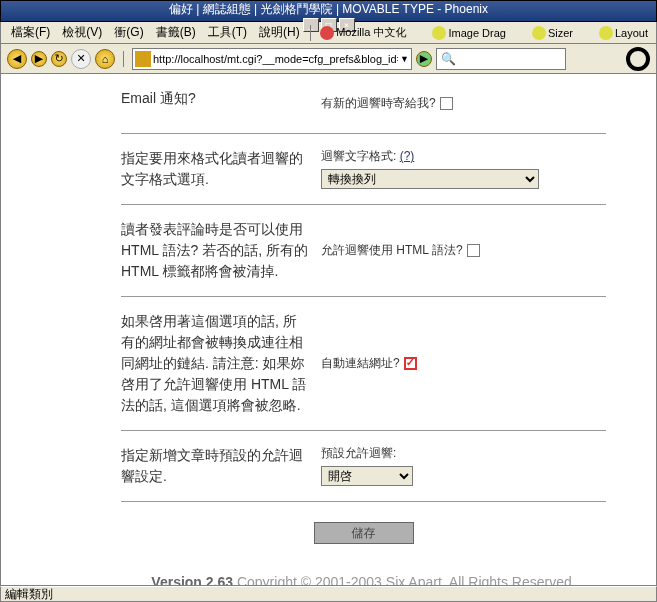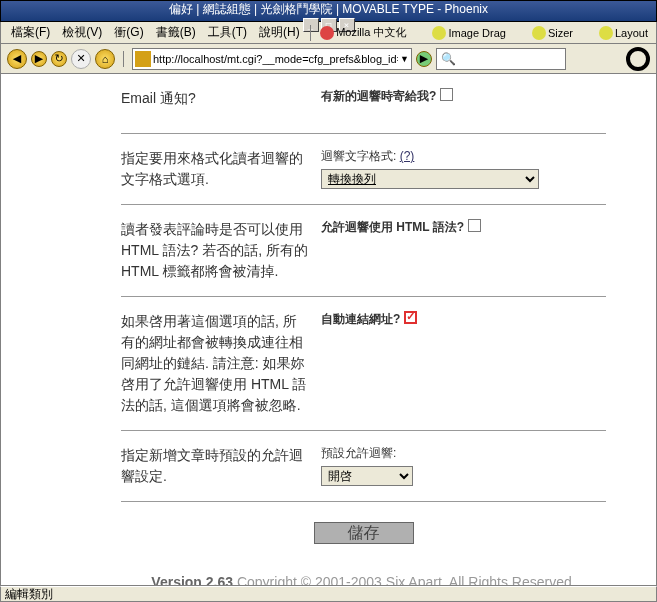--- a/index.html
+++ b/index.html
@@ -28,32 +28,32 @@
 .searchicon { font-size: 12px; }
 .throbber { width: 24px; height: 24px; border: 4px solid #000; border-radius: 50%; margin-left: auto; }
 .content { height: 512px; overflow-y: scroll; border: 1px solid #808080; border-top: none; background: #fff; }
 .form-area { padding: 0 50px 20px 120px; }
 .row { display: flex; padding: 14px 0; border-bottom: 1px solid #999; min-height: 60px; }
 .row.noborder { border-bottom: none; }
 .left { width: 200px; font-size: 14px; color: #333; line-height: 1.5; padding-right: 12px; }
 .right { flex: 1; font-size: 12px; color: #333; }
 .field-label { display: inline-block; margin-bottom: 4px; }
 .select { border: 1px solid #7a7a7a; background: #ece9d8; height: 20px; font-size: 12px; padding: 0 2px; }
-.select.wide { width: 218px; text-decoration: underline; }
+.select.wide { width: 218px; }
 .select.narrow { width: 92px; }
 .checkbox { width: 13px; height: 13px; border: 1px solid #7a7a7a; background: #fff; display: inline-block; vertical-align: middle; margin-left: 4px; }
 .checkbox.red { border: 2px solid #e03030; position: relative; }
 .checkbox.red::after { content: "✓"; color: #e03030; font-size: 11px; position: absolute; top: -3px; left: 0; font-weight: bold; }
 .linky { color: #336; text-decoration: underline; cursor: pointer; }
 .btnrow { text-align: center; padding: 20px 0; border-top: 1px solid #999; }
-.savebtn { width: 100px; height: 22px; background: #b0b0b0; border: 1px solid #666; color: #444; font-size: 16px; cursor: pointer; }
+.savebtn { width: 100px; height: 22px; background: #b0b0b0; border: 1px solid #666; color: #444; font-size: 12px; cursor: pointer; }
 .footer { text-align: center; font-size: 14px; color: #999; padding: 10px 0 20px; }
 .footer b { color: #666; }
 .statusbar { height: 16px; background: #ece9d8; border: 1px solid #808080; border-top: 1px solid #fff; font-size: 12px; padding: 0 4px; display: flex; align-items: center; }
-.inline-field { display: flex; align-items: flex-start; font-weight: bold; }
+.inline-field { display: flex; align-items: center; }
 </style>
 </head>
 <body>
 
 <div class="titlebar">
   <div class="titlebar-icon"></div>
   <div class="titlebar-text">偏好 | 網誌組態 | 光劍格鬥學院 | MOVABLE TYPE - Phoenix</div>
   <div class="winbtns">
     <div class="winbtn">_</div>
     <div class="winbtn">□</div>

